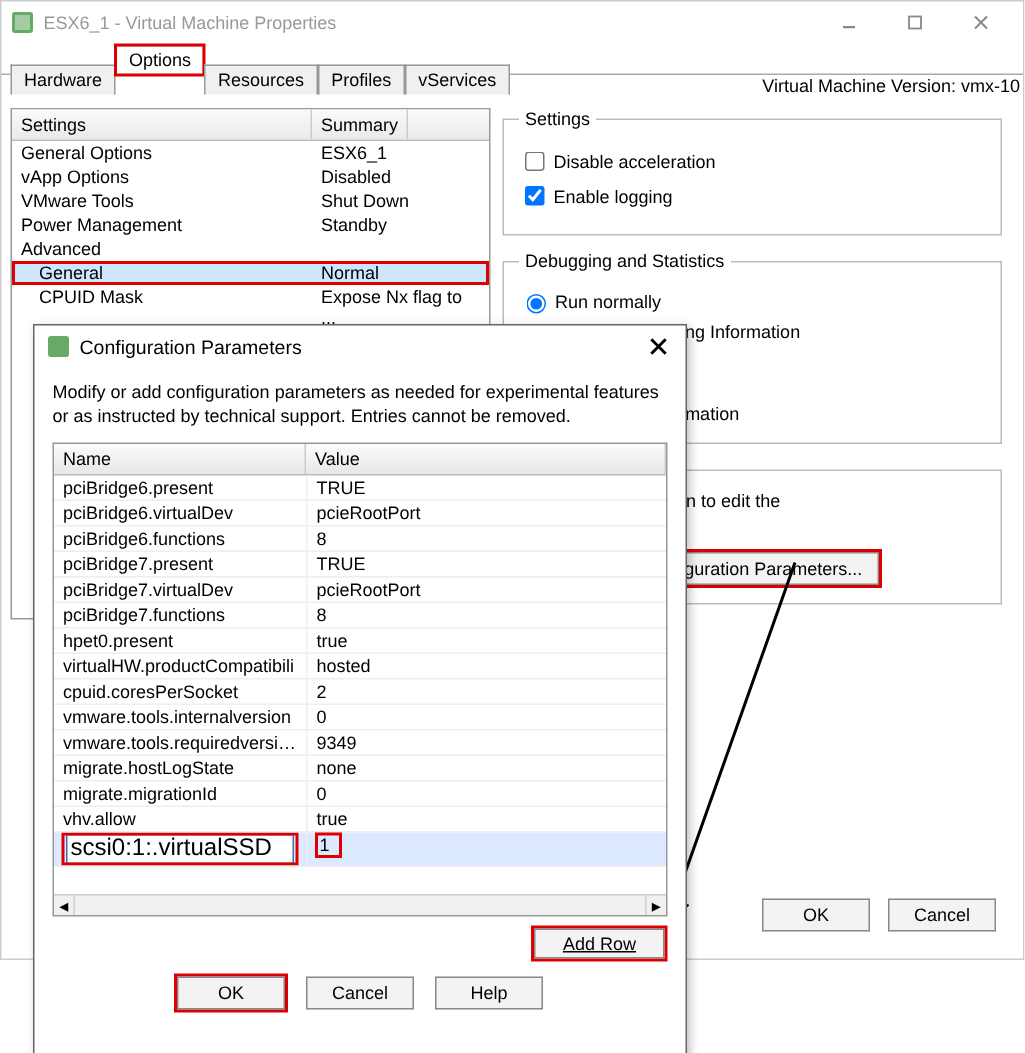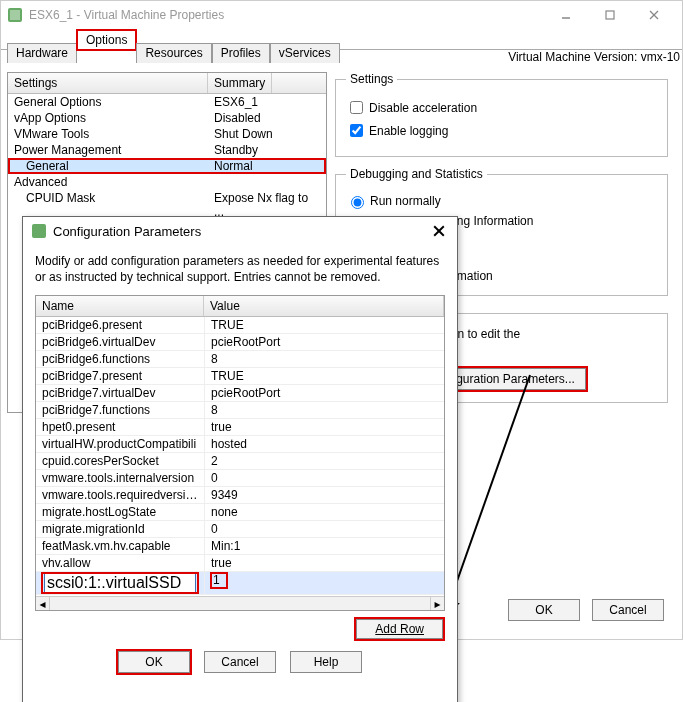--- a/index.html
+++ b/index.html
@@ -138,27 +138,27 @@
             <div class="c2">Disabled</div>
           </div>
         <div class="lp-row">
             <div class="c1">VMware Tools</div>
             <div class="c2">Shut Down</div>
           </div>
         <div class="lp-row">
             <div class="c1">Power Management</div>
             <div class="c2">Standby</div>
           </div>
+        <div class="lp-row advhdr">
+            <div class="c1">Advanced</div>
+            <div class="c2"></div>
+          </div>
         <div class="lp-row indent sel highlight">
             <div class="c1">General</div>
             <div class="c2">Normal</div>
-          </div>
-        <div class="lp-row advhdr">
-            <div class="c1">Advanced</div>
-            <div class="c2"></div>
           </div>
         <div class="lp-row indent">
             <div class="c1">CPUID Mask</div>
             <div class="c2">Expose Nx flag to ...</div>
           </div>
         <div class="lp-row indent">
             <div class="c1">Memory/CPU Hotplug</div>
             <div class="c2">Disabled/Disabled</div>
           </div>
       </div>
@@ -287,24 +287,20 @@
           </div>
           <div class="grow">
             <div class="gc1">migrate.hostLogState</div>
             <div class="gc2">none</div>
           </div>
           <div class="grow">
             <div class="gc1">migrate.migrationId</div>
             <div class="gc2">0</div>
           </div>
           <div class="grow">
-            <div class="gc1">featMask.vm.hv.capable</div>
-            <div class="gc2">Min:1</div>
-          </div>
-          <div class="grow">
             <div class="gc1">vhv.allow</div>
             <div class="gc2">true</div>
           </div>
           <div class="grow edit">
             <div class="gc1"><span class="hlbox"><input value="scsi0:1:.virtualSSD" style=""></span></div>
             <div class="gc2"><span class="hlbox valbox">1</span></div>
           </div>
         </div>
       <div class="gscroll">
         <div class="thumbL">◂</div>

